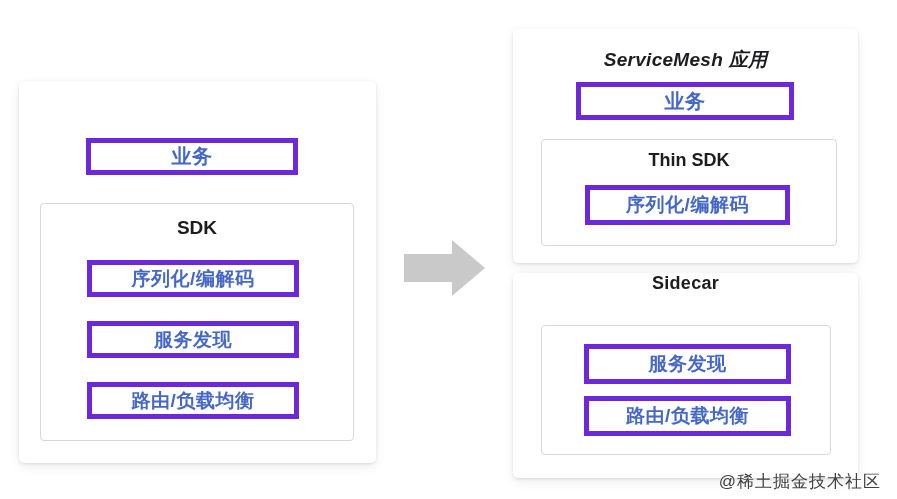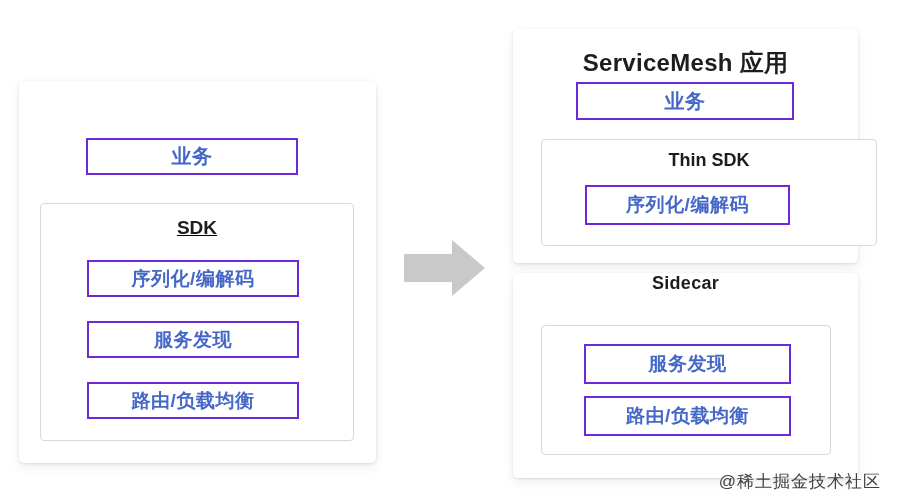--- a/index.html
+++ b/index.html
@@ -58,31 +58,32 @@
     text-align: center;
     color: #1d1d1f;
     font-weight: 700;
     letter-spacing: .3px;
   }
   #legacy-title {
     font-size: 19px;
     margin-top: 22px;
   }
   #mesh-title {
-    font-size: 24px;
+    font-size: 19px;
     margin-top: 18px;
+    font-style: italic;
   }
   #sidecar-title {
     font-size: 18px;
     margin-top: 0;
   }
 
   
   .blue-box {
-    border: 2px solid #6d28d9;
+    border: 5px solid #6d28d9;
     background: #ffffff;
     color: #4567c8;
     text-align: center;
     box-sizing: border-box;
     display: flex;
     align-items: center;
     justify-content: center;
     font-weight: 700;
     letter-spacing: .5px;
   }
@@ -102,21 +103,20 @@
     border: 1px solid #d8d8d8;
     border-radius: 4px;
     background: #ffffff;
     box-sizing: border-box;
   }
   #sdk-panel {
     left: 21px;
     top: 122px;
     width: 314px;
     height: 238px;
-    text-decoration: underline;
   }
   #sdk-label {
     text-align: center;
     color: #1d1d1f;
     font-weight: 700;
     font-size: 19px;
     margin-top: 13px;
   }
   #sdk-items {
     position: absolute;
@@ -136,21 +136,21 @@
     position: absolute;
     left: 63px;
     top: 53px;
     width: 218px;
     height: 38px;
     font-size: 20px;
   }
   #thin-sdk-panel {
     left: 28px;
     top: 110px;
-    width: 336px;
+    width: 296px;
     height: 107px;
   }
   #thin-sdk-label {
     text-align: center;
     color: #1d1d1f;
     font-weight: 700;
     font-size: 18px;
     margin-top: 10px;
   }
   #thin-sdk-box {

